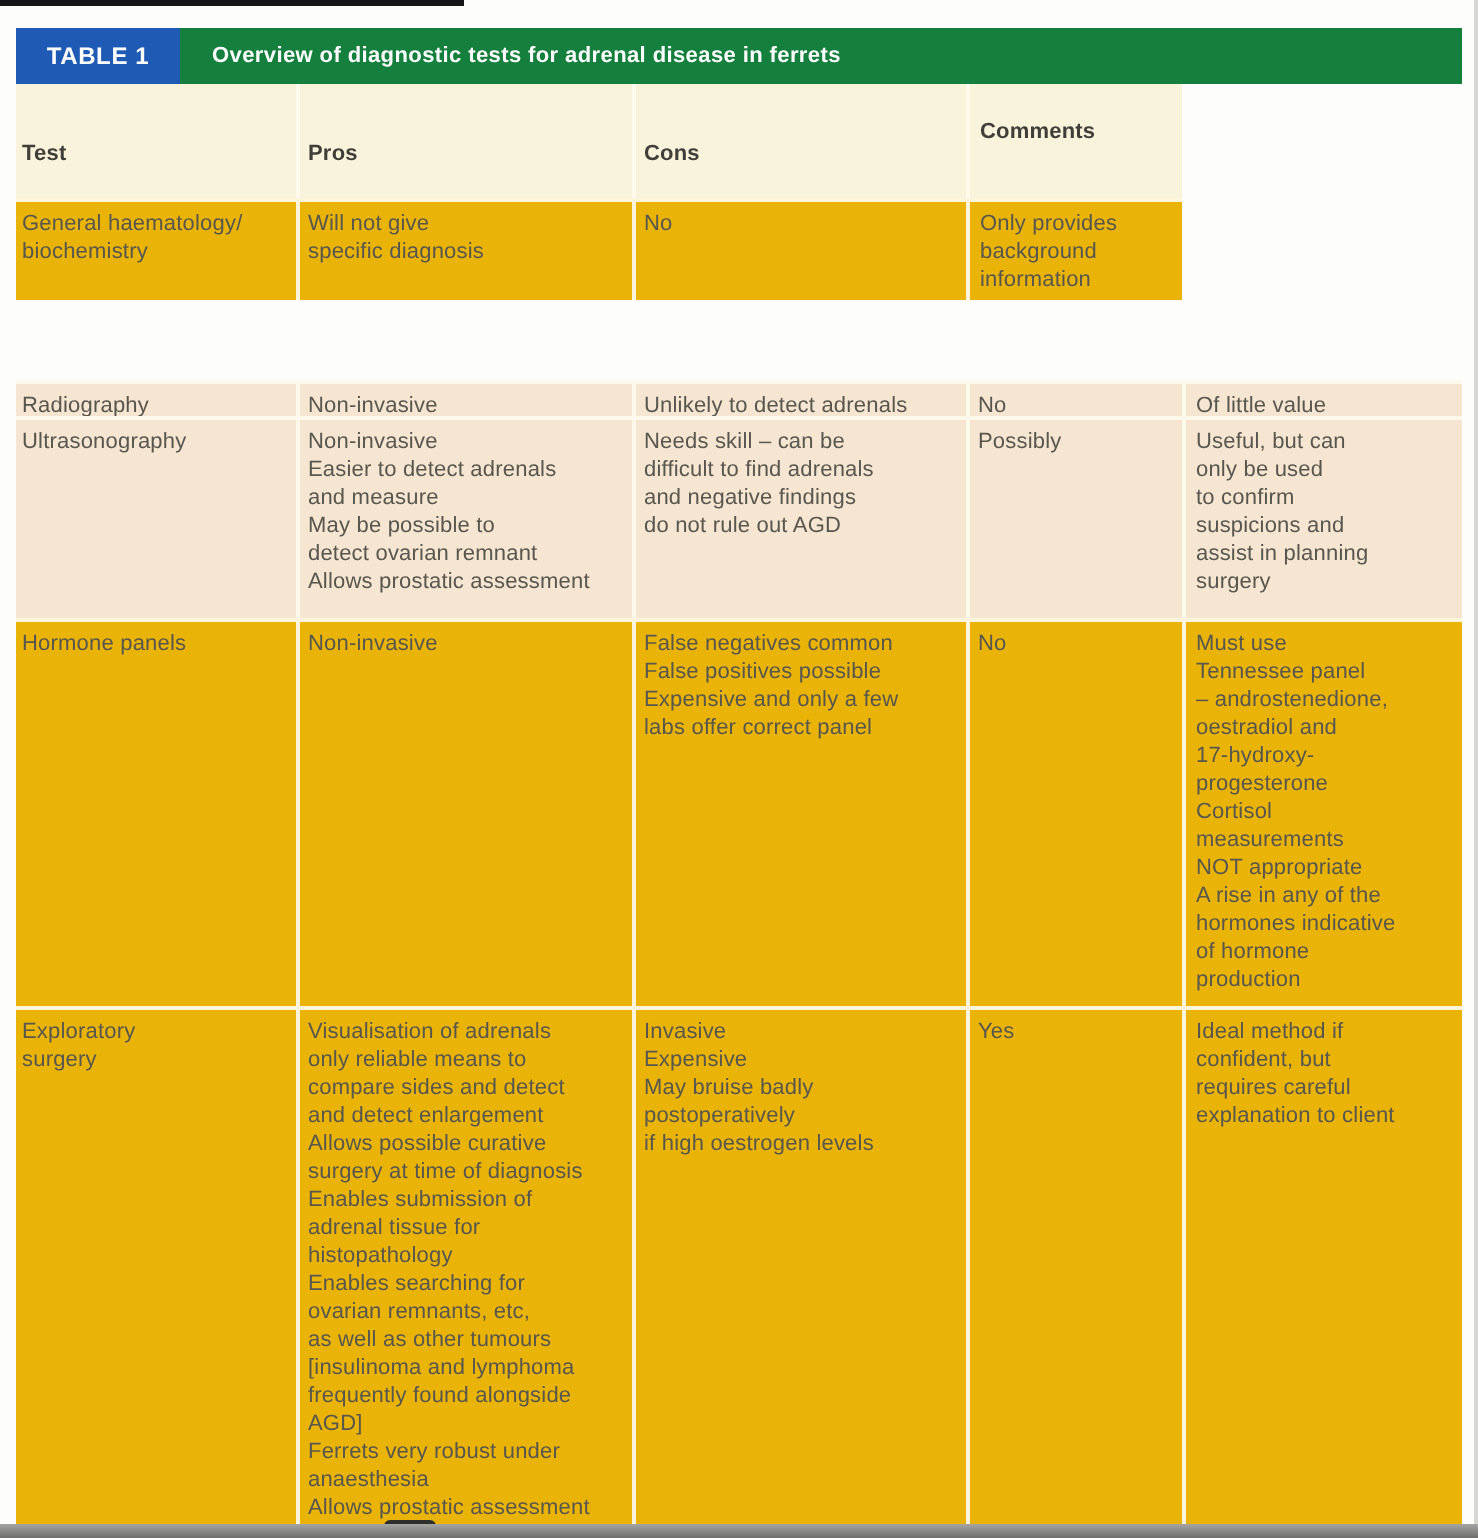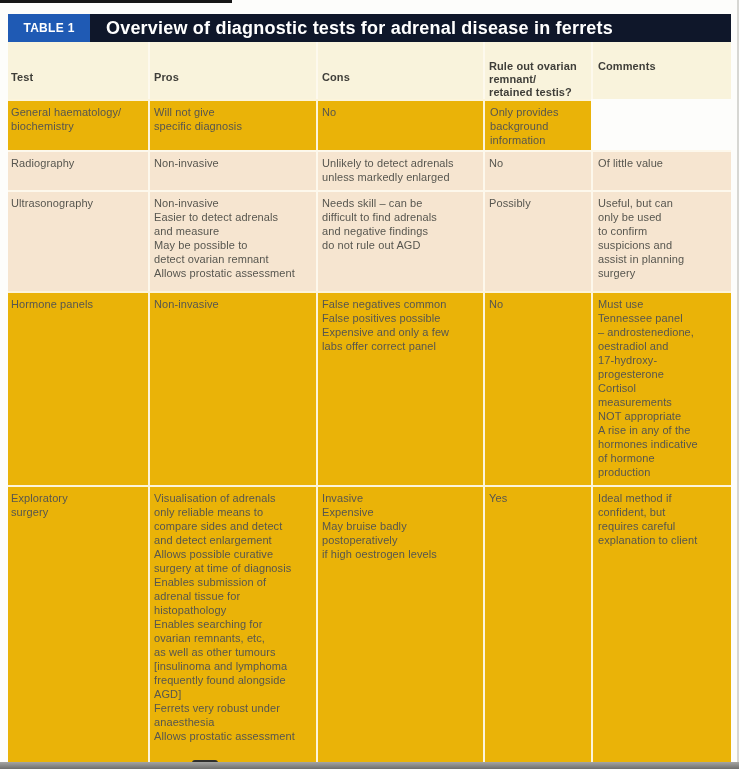--- a/index.html
+++ b/index.html
@@ -19,22 +19,22 @@
   .table-wrap{position:absolute;left:8px;top:14px;width:723px;}
 
   
   .title-bar{display:flex;height:28px;}
   .title-tab{
     width:82px;background:#1f5ab4;color:#fff;
     font-size:12px;font-weight:bold;letter-spacing:.3px;
     display:flex;align-items:center;justify-content:center;
   }
   .title-main{
-    flex:1;background:#0f172a;color:#fff;
-    font-size:18px;font-weight:bold;letter-spacing:.2px;
+    flex:1;background:#15803d;color:#fff;
+    font-size:11px;font-weight:bold;letter-spacing:.2px;
     display:flex;align-items:center;padding-left:16px;
   }
 
   
   .row{
     display:grid;
     grid-template-columns:140px 168px 167px 108px 140px;
     box-sizing:border-box;
   }
   .cell{
@@ -54,21 +54,21 @@
 
   
   .row-head{height:57px;}
   .row-head .cell{
     font-weight:bold;color:#3f3e39;line-height:13px;background-color:#f9f3dc;
   }
   .head-low{padding-top:29px;}
   .head-high{padding-top:18px;}
 
   .row-r1{height:51px;}
-  .row-r2{height:40px;}
+  .row-r2{height:18px;margin-top:40px;}
   .row-r3{height:101px;border-radius:31px;}
   .row-r4{height:194px;}
   .row-r5{height:278px;}
   .cell-comments{padding-left:5px;}
 </style>
 </head>
 <body>
 
 <div class="page">
 
@@ -79,23 +79,20 @@
 
     <div class="title-bar">
       <div class="title-tab">TABLE 1</div>
       <div class="title-main">Overview of diagnostic tests for adrenal disease in ferrets</div>
     </div>
 
     <div class="row row-head">
       <div class="cell head-low">Test</div>
       <div class="cell head-low">Pros</div>
       <div class="cell head-low">Cons</div>
-      <div class="cell head-high">Rule out ovarian
-remnant/
-retained testis?</div>
       <div class="cell head-high cell-comments">Comments</div>
     </div>
 
     <div class="row row-r1 bg-cream">
       <div class="cell">General haematology/
 biochemistry</div>
       <div class="cell">Will not give
 specific diagnosis</div>
       <div class="cell">No</div>
       <div class="cell cell-comments">Only provides

